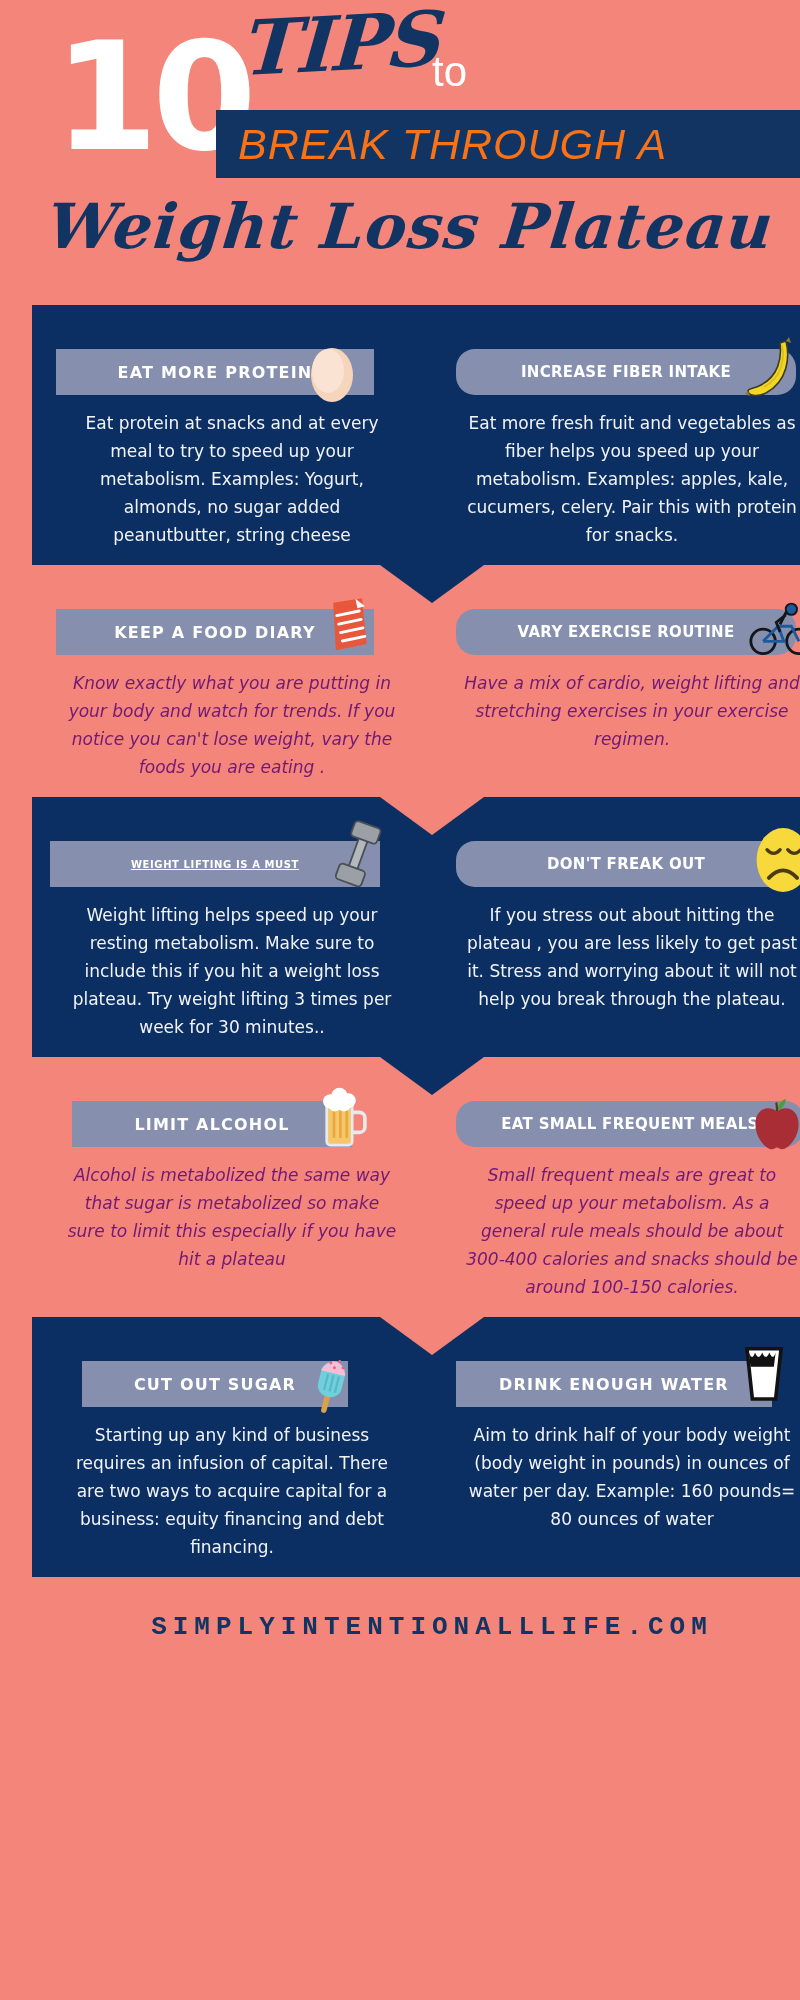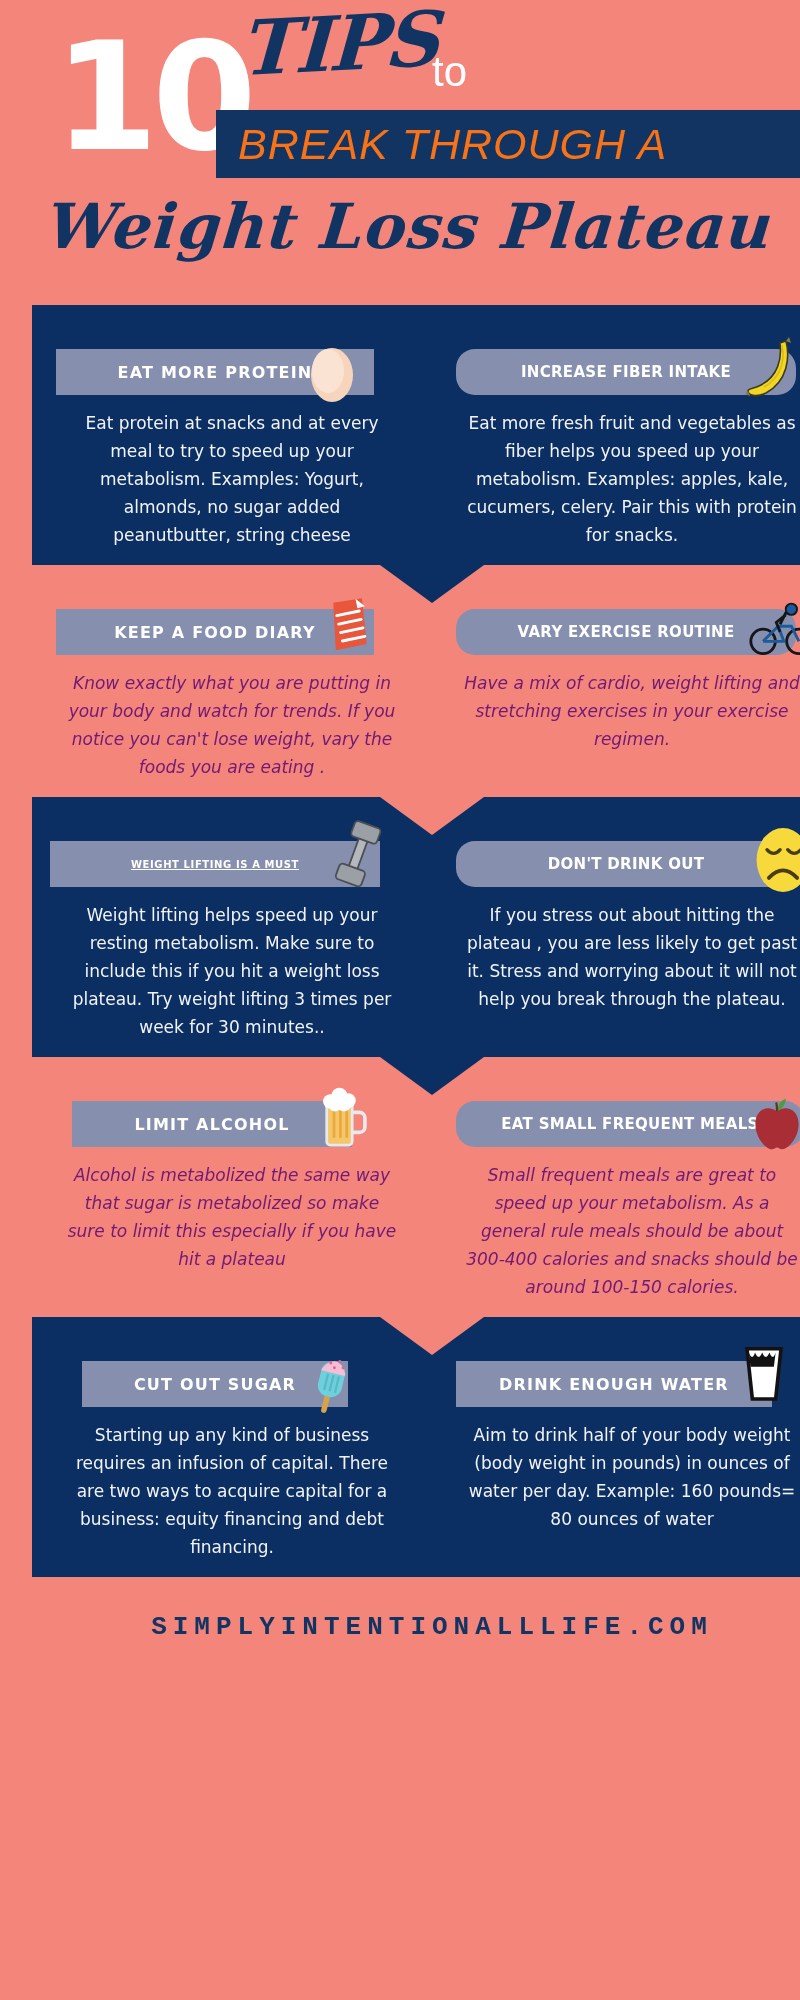--- a/index.html
+++ b/index.html
@@ -323,21 +323,21 @@
                 <rect x="16" y="56" width="30" height="18" rx="4" fill="#9aa0a6" stroke="#4a4f55" stroke-width="2"></rect>
               </g>
             </svg>
           </div>
         </div>
         <div class="card-body">Weight lifting helps speed up your resting metabolism.  Make sure to include this if you hit a weight loss plateau.  Try weight lifting 3 times per week for 30 minutes..</div>
       </div>
       <div class="card">
         <div class="card-head">
           <div class="label-bar wide">
-            <span>DON'T DRINK OUT</span>
+            <span>DON'T FREAK OUT</span>
           </div>
           <div class="card-icon" style="right:-6px;top:-18px;">
             <svg viewBox="0 0 70 78" width="66" height="74">
               <ellipse cx="35" cy="39" rx="28" ry="34" fill="#f7d93b"></ellipse>
               <path d="M18 28 q7 8 14 0" fill="none" stroke="#4a3b10" stroke-width="3.5" stroke-linecap="round"></path>
               <path d="M40 28 q7 8 14 0" fill="none" stroke="#4a3b10" stroke-width="3.5" stroke-linecap="round"></path>
               <path d="M20 58 q15 -16 30 0" fill="none" stroke="#4a3b10" stroke-width="4" stroke-linecap="round"></path>
             </svg>
           </div>
         </div>

